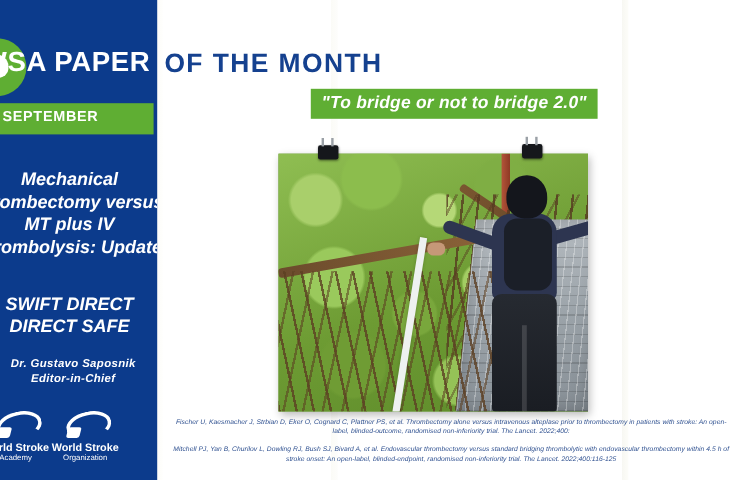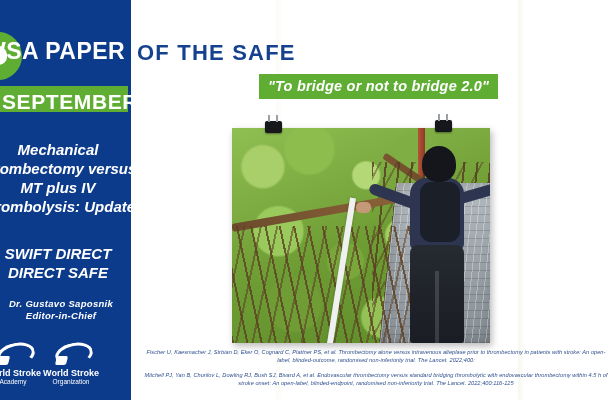--- a/index.html
+++ b/index.html
@@ -41,21 +41,21 @@
     position:absolute;left:-16px;top:38px;width:160px;
     color:#ffffff;font-weight:bold;font-size:23px;letter-spacing:.5px;
     white-space:nowrap;
   }
   .month-band{
     position:absolute;left:-20px;top:86px;width:148px;height:26px;
     background:#5fae33;
   }
   .month-band span{
     position:absolute;left:22px;top:4px;
-    color:#ffffff;font-weight:bold;font-size:21px;letter-spacing:.6px;
+    color:#ffffff;font-weight:bold;font-size:12px;letter-spacing:.6px;
     white-space:nowrap;
   }
   .paper-title{
     position:absolute;left:-22px;top:140px;width:160px;
     color:#ffffff;font-style:italic;font-weight:bold;font-size:15px;
     line-height:19px;text-align:center;
   }
   .trials{
     position:absolute;left:-22px;top:244px;width:160px;
     color:#ffffff;font-style:italic;font-weight:bold;font-size:15px;
@@ -268,21 +268,21 @@
         <span class="n2">Academy</span>
       </div>
       <div class="logo two">
         <span class="mark"></span>
         <span class="n1">World Stroke</span>
         <span class="n2">Organization</span>
       </div>
     </div>
   </div>
 
-  <div class="title-rest">OF THE SAFE</div>
+  <div class="title-rest">OF THE MONTH</div>
 
   <div class="quote">"To bridge or not to bridge 2.0"</div>
 
   <div class="photo-wrap">
     <div class="photo">
       <div class="foliage"></div>
       <div class="post"></div>
       <div class="rail-r"></div>
       <div class="netting2"></div>
       <div class="deck"></div>

